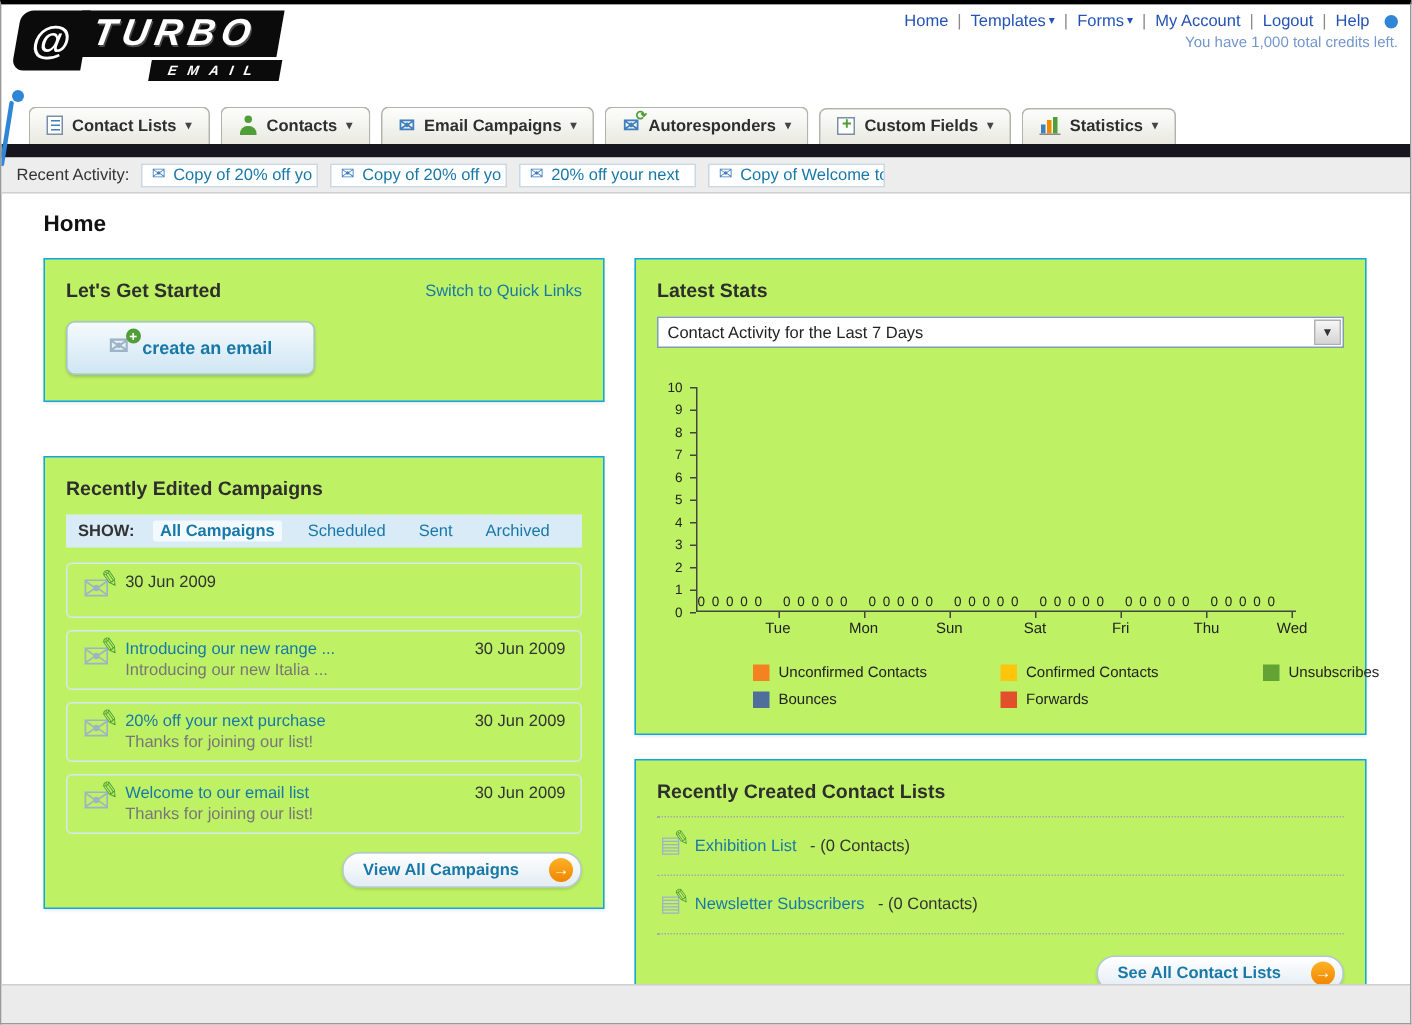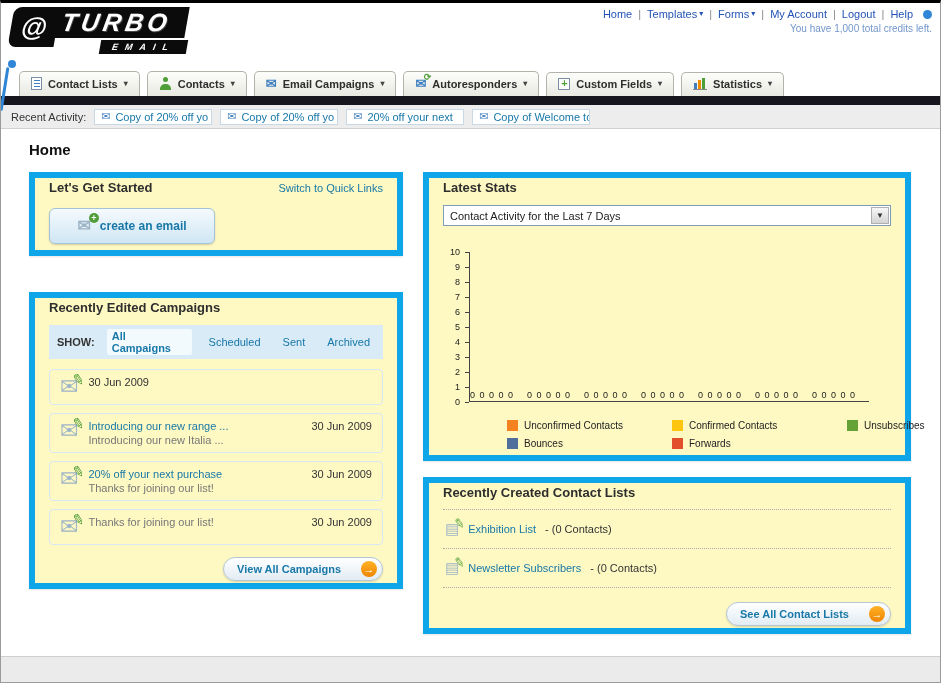--- a/index.html
+++ b/index.html
@@ -76,21 +76,21 @@
   .chip-icon { color:#3f7fbf; font-size:11px; line-height:1; }
   .chip-icon::before { content:"✉"; }
 
   
   .main { padding:12px 28px 0; }
   .page-title { font-size:15px; font-weight:bold; color:#111; margin-bottom:14px; }
   .columns { display:flex; gap:20px; align-items:flex-start; }
   .left-col { width:374px; flex:none; }
   .right-col { width:488px; flex:none; }
 
-  .panel { background:#fef9c3; border:6px solid #0ea5e9; box-shadow:0 1px 2px rgba(0,0,0,.1); padding:2px 14px; }
+  .panel { background:#bef264; border:1px solid #0ea5e9; box-shadow:0 1px 2px rgba(0,0,0,.1); padding:13px 14px; }
   .panel-title { font-size:13px; font-weight:bold; color:#2e2e2e; }
   .teal-link { color:#1878a8; font-size:11px; text-decoration:none; cursor:pointer; }
 
   
   .panel-head { display:flex; justify-content:space-between; align-items:center; margin-bottom:13px; }
   .gs-buttons { display:flex; gap:14px; padding-bottom:4px; }
   .big-btn { width:166px; height:36px; border-radius:6px; border:1px solid #a4c3d8; cursor:pointer;
              background:linear-gradient(#f5fafd,#cfe6f4); box-shadow:0 1px 2px rgba(0,0,0,.18);
              display:flex; align-items:center; justify-content:center; gap:9px;
              color:#1878a8; font-weight:bold; font-size:12px; font-family:"Liberation Sans",sans-serif; }
@@ -332,20 +332,21 @@
                 <span class="campaign-sub">Thanks for joining our list!</span>
               </span>
               <span class="campaign-date">30 Jun 2009</span>
             </div>
             <div class="campaign-row">
               <span class="icon-stack mail-pencil">
                 <span class="env-big"></span>
                 <span class="pencil-overlay"></span>
               </span>
               <span class="campaign-texts">
+                <a class="campaign-title">Welcome to our email list</a>
                 <span class="campaign-sub">Thanks for joining our list!</span>
               </span>
               <span class="campaign-date">30 Jun 2009</span>
             </div>
           </div>
 
           <div class="panel-actions">
             <button class="pill-btn">
               <span>View All Campaigns</span>
               <span class="arrow-circle"></span>
@@ -392,20 +393,29 @@
                 <div class="y-tickmark" style="top: 30px;"></div>
                 <div class="y-tickmark" style="top: 45px;"></div>
                 <div class="y-tickmark" style="top: 60px;"></div>
                 <div class="y-tickmark" style="top: 75px;"></div>
                 <div class="y-tickmark" style="top: 90px;"></div>
                 <div class="y-tickmark" style="top: 105px;"></div>
                 <div class="y-tickmark" style="top: 120px;"></div>
                 <div class="y-tickmark" style="top: 135px;"></div>
                 <div class="y-tickmark" style="top: 150px;"></div>
               </div>
+            <div class="chart-x">
+                <div class="x-cell">Tue</div>
+                <div class="x-cell">Mon</div>
+                <div class="x-cell">Sun</div>
+                <div class="x-cell">Sat</div>
+                <div class="x-cell">Fri</div>
+                <div class="x-cell">Thu</div>
+                <div class="x-cell">Wed</div>
+              </div>
             <div class="chart-legend">
                 <div class="legend-item">
                   <span class="legend-swatch" style="background: rgb(245, 130, 32);"></span>
                   <span>Unconfirmed Contacts</span>
                 </div>
                 <div class="legend-item">
                   <span class="legend-swatch" style="background: rgb(253, 197, 14);"></span>
                   <span>Confirmed Contacts</span>
                 </div>
                 <div class="legend-item">

